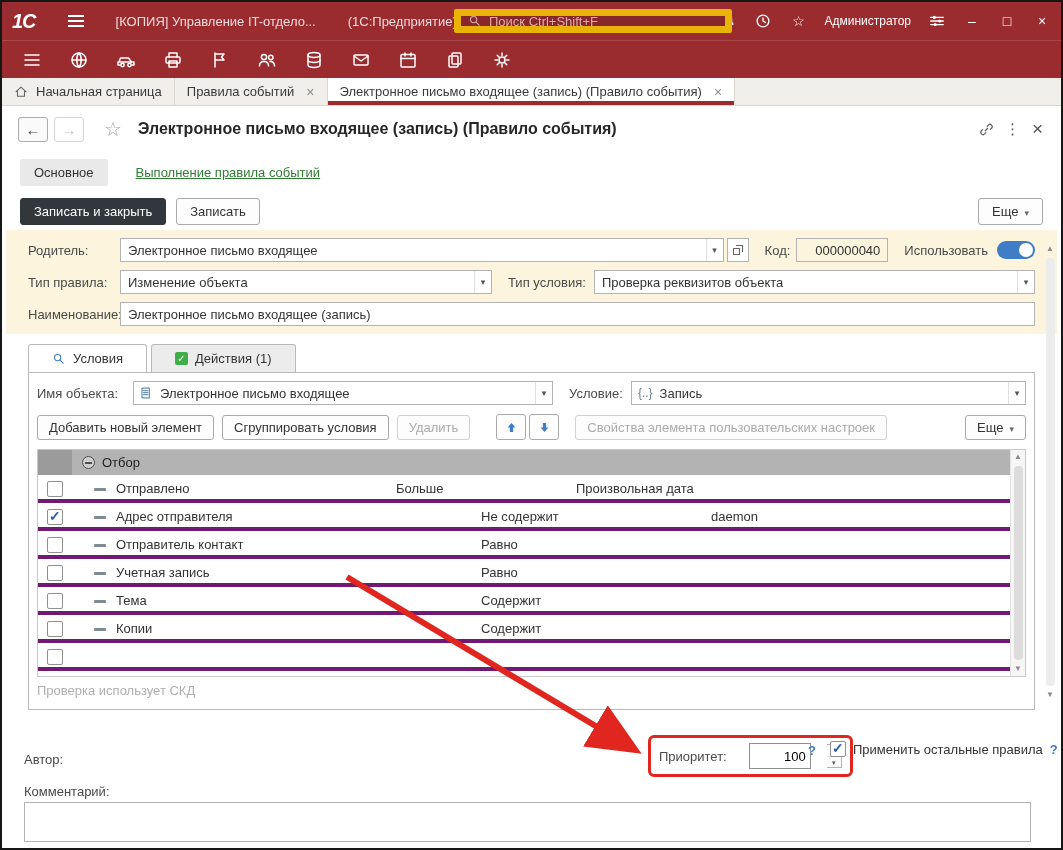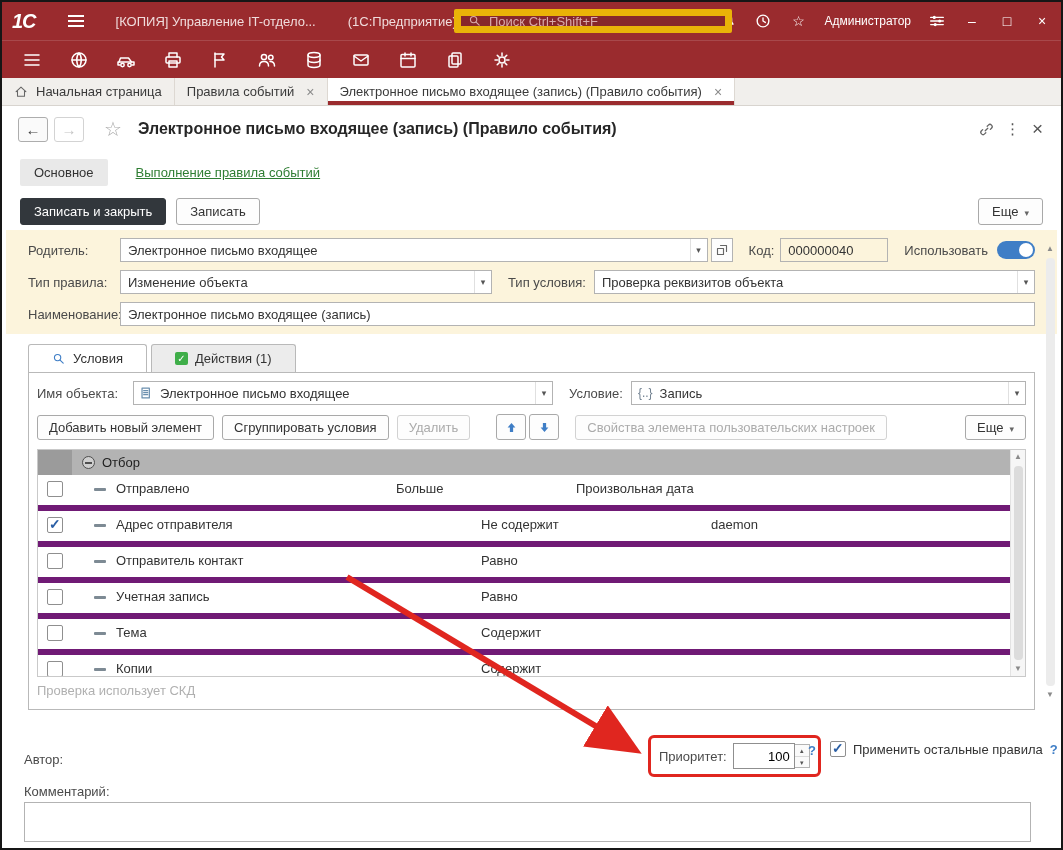--- a/index.html
+++ b/index.html
@@ -65,21 +65,21 @@
   
   .fields{height:104px;flex:0 0 104px;background:var(--field_bg);margin:0 4px 10px 4px;padding:8px 22px;display:flex;flex-direction:column;gap:8px}
   .frow{display:flex;align-items:center;height:24px}
   .flabel{color:#4a4a4a;white-space:nowrap}
   .w-lab{width:92px;flex:0 0 92px}
   .inputbox{height:24px;border:1px solid #b3b3b3;background:#fff;display:flex;align-items:center;padding:0 7px;overflow:hidden;white-space:nowrap}
   .combo{height:24px;border:1px solid #b3b3b3;background:#fff;display:flex;align-items:center;overflow:hidden}
   .combo .cval{flex:1;padding:0 7px;white-space:nowrap;overflow:hidden}
   .combo .dd,.inputdd{width:17px;flex:0 0 17px;text-align:center;color:#555;font-size:9px;border-left:1px solid #e0e0e0;cursor:pointer;line-height:22px}
   .openbtn{width:22px;height:24px;border:1px solid #b3b3b3;background:#fdfdfd;margin-left:3px;display:flex;align-items:center;justify-content:center;cursor:pointer}
-  .code-input{width:108px;background:var(--field_bg);justify-content:flex-start}
+  .code-input{width:92px;background:var(--field_bg);justify-content:flex-end}
   .toggle{width:38px;height:18px;border-radius:9px;background:var(--accent);position:relative;cursor:pointer;flex:0 0 38px}
   .toggle::after{content:"";position:absolute;right:2px;top:2px;width:14px;height:14px;border-radius:50%;background:#fff}
 
   
   .pagetabs{height:28px;flex:0 0 28px;display:flex;gap:4px;padding:0 0 0 26px;position:relative;z-index:2}
   .ptab{display:flex;align-items:center;gap:7px;padding:0 23px;border:1px solid #b9b9b9;border-bottom:none;border-radius:3px 3px 0 0;background:#ececec;color:#333;cursor:pointer;margin-bottom:-1px;height:28px}
   .ptab.active{background:#fff}
   .act-ic{width:13px;height:13px;background:#3fae49;border-radius:2px;color:#fff;font-size:10px;line-height:13px;text-align:center}
 
   
@@ -101,38 +101,38 @@
   
   .tablewrap{margin-top:8px;height:228px;border:1px solid #c9c9c9;position:relative;overflow:hidden;background:#fff}
   .tinner{position:absolute;left:0;top:0;right:15px;bottom:0;overflow:hidden}
   .thead{height:25px;background:#f1f1f1;border-bottom:1px solid #d9d9d9;position:relative;color:#3c3c3c;display:flex;align-items:center}
   .thead::before{content:"";position:absolute;left:0;top:0;bottom:0;width:34px;background:#e8e8e8;border-right:1px solid #dcdcdc}
   .thead .htext{padding-left:44px}
   .tgroup{height:25px;background:#b3b3b3;position:relative;display:flex;align-items:center;color:#1f1f1f}
   .tgroup::before{content:"";position:absolute;left:0;top:0;bottom:0;width:34px;background:#9b9b9b}
   .collapse{width:13px;height:13px;border:1px solid #4e4e4e;border-radius:50%;position:relative;margin-left:44px;margin-right:7px;background:#cfcfcf}
   .collapse::after{content:"";position:absolute;left:2px;right:2px;top:5px;height:1.5px;background:#4e4e4e}
-  .trow{position:relative;height:36px;border-bottom:6px solid #701a75}
+  .trow{position:relative;height:28px;border-bottom:4px solid #701a75}
   .cb{position:absolute;left:9px;top:6px;width:16px;height:16px;border:1px solid #8f8f8f;border-radius:2px;background:#fff;cursor:pointer}
   .cb.checked::after{content:"✓";position:absolute;left:1px;top:-2px;font-size:14px;font-weight:bold;color:#2b5fa5}
   .dash{position:absolute;left:56px;top:13px;width:12px;height:3px;border-radius:1px;background:#7d8a94}
   .cell-field{position:absolute;left:78px;top:6px;white-space:nowrap}
   .cell-cmp{position:absolute;left:443px;top:6px;white-space:nowrap}
   .cell-val{position:absolute;left:673px;top:6px;white-space:nowrap}
   .trow.wide .cell-cmp{left:358px}
   .trow.wide .cell-val{left:538px}
   .tscroll{position:absolute;right:0;top:0;bottom:0;width:15px;background:#f6f6f6;border-left:1px solid #e3e3e3;display:flex;flex-direction:column;align-items:center}
   .sarrow{font-size:8px;color:#8a8a8a;line-height:14px;cursor:pointer}
   .thumb{width:9px;flex:1;margin:2px 0;background:#dcdcdc;border-radius:4px;cursor:pointer}
   .statusline{margin-top:6px;color:#b0b0b0}
 
   
   .footer{flex:1;position:relative}
   .author{position:absolute;left:22px;top:42px;color:#4a4a4a}
-  .annbox{position:absolute;left:646px;top:25px;height:42px;border:3px solid var(--annotation);border-radius:6px;display:flex;align-items:center;gap:6px;padding:0 8px}
+  .annbox{position:absolute;left:646px;top:25px;height:42px;border:3px solid var(--annotation);border-radius:6px;display:flex;align-items:center;gap:22px;padding:0 8px}
   .prio-input{width:62px;height:24px;border:1px solid #8f8f8f;background:#fff;font-family:"Liberation Sans",sans-serif;font-size:13px;text-align:right;padding:12px 4px;outline:none}
   .spin{display:flex;flex-direction:column;width:15px;height:24px;border:1px solid #b3b3b3;border-left:none;margin-left:-6px;background:#fafafa}
   .spin span{flex:1;font-size:7px;line-height:11px;text-align:center;color:#555;cursor:pointer}
   .spin span:first-child{border-bottom:1px solid #d9d9d9}
   .help{color:var(--accent);font-weight:bold;cursor:pointer}
   .help1{position:absolute;left:806px;top:33px}
   .applyrow{position:absolute;left:828px;top:31px;display:flex;align-items:center;gap:7px}
   .applyrow .cb2{position:relative;width:16px;height:16px;border:1px solid #8f8f8f;border-radius:2px;background:#fff;cursor:pointer}
   .applyrow .cb2.checked::after{content:"✓";position:absolute;left:1px;top:-2px;font-size:14px;font-weight:bold;color:#2b5fa5}
   .comment-label{position:absolute;left:22px;top:74px;color:#4a4a4a}

